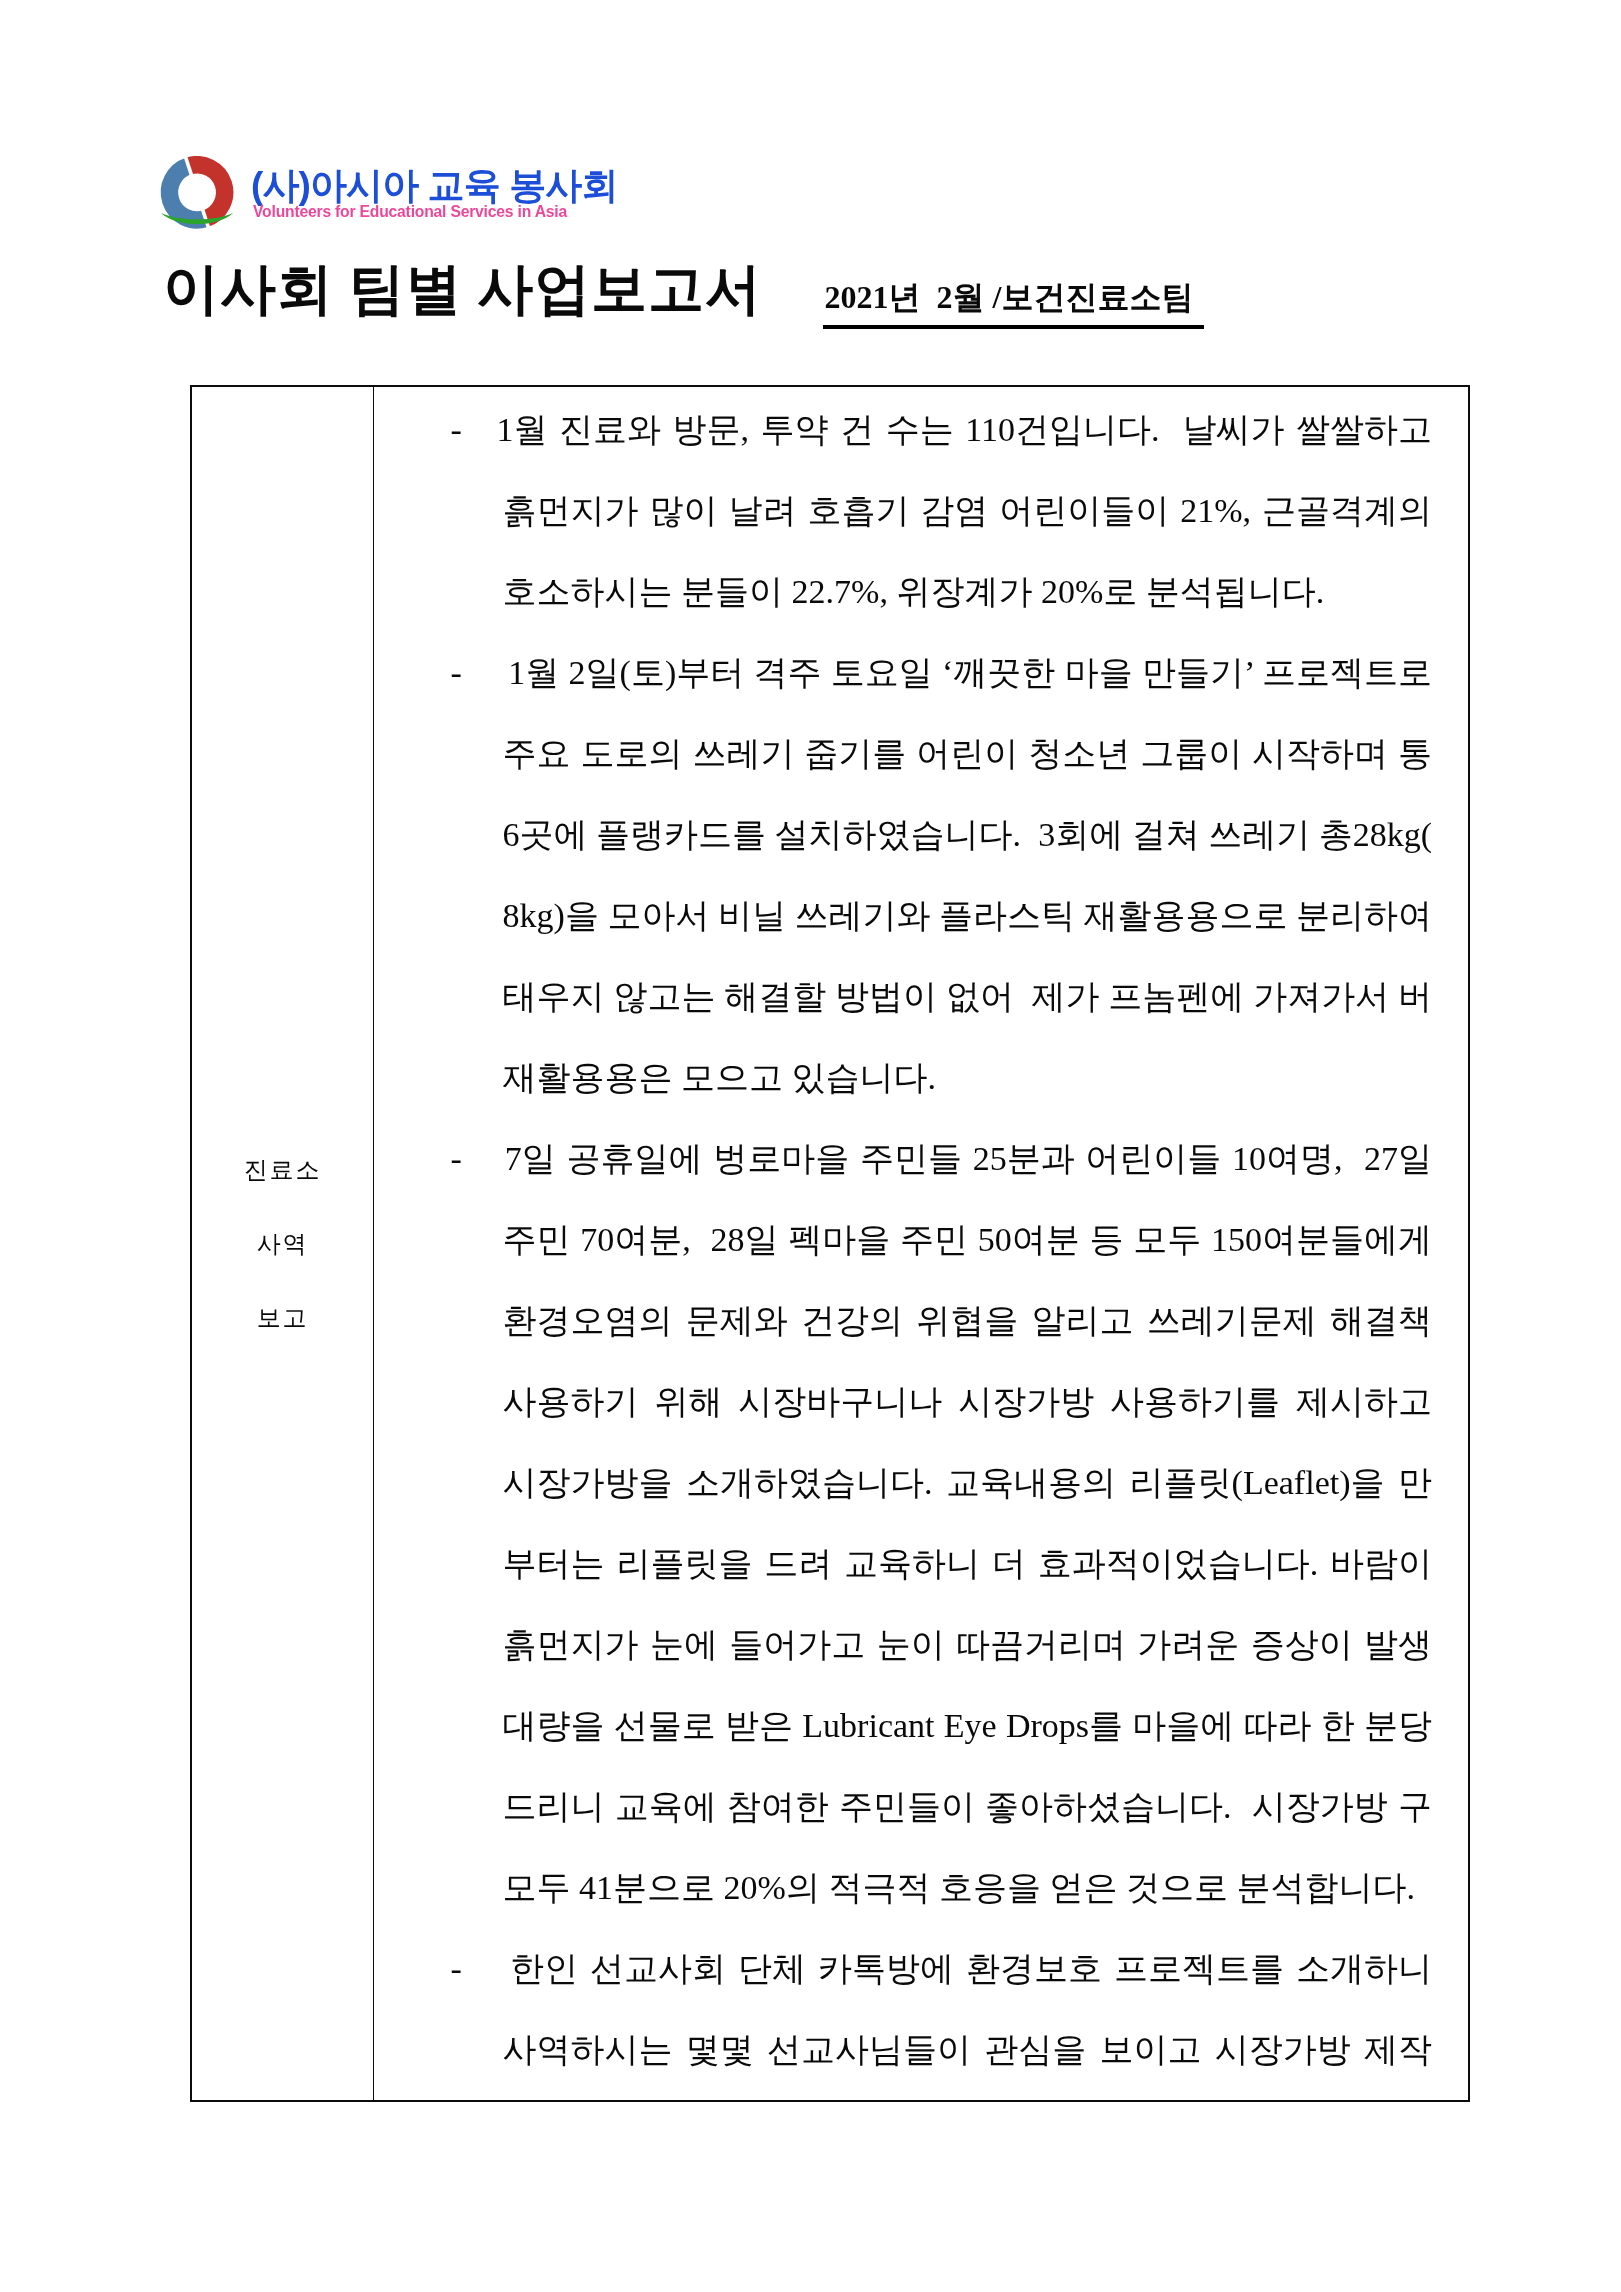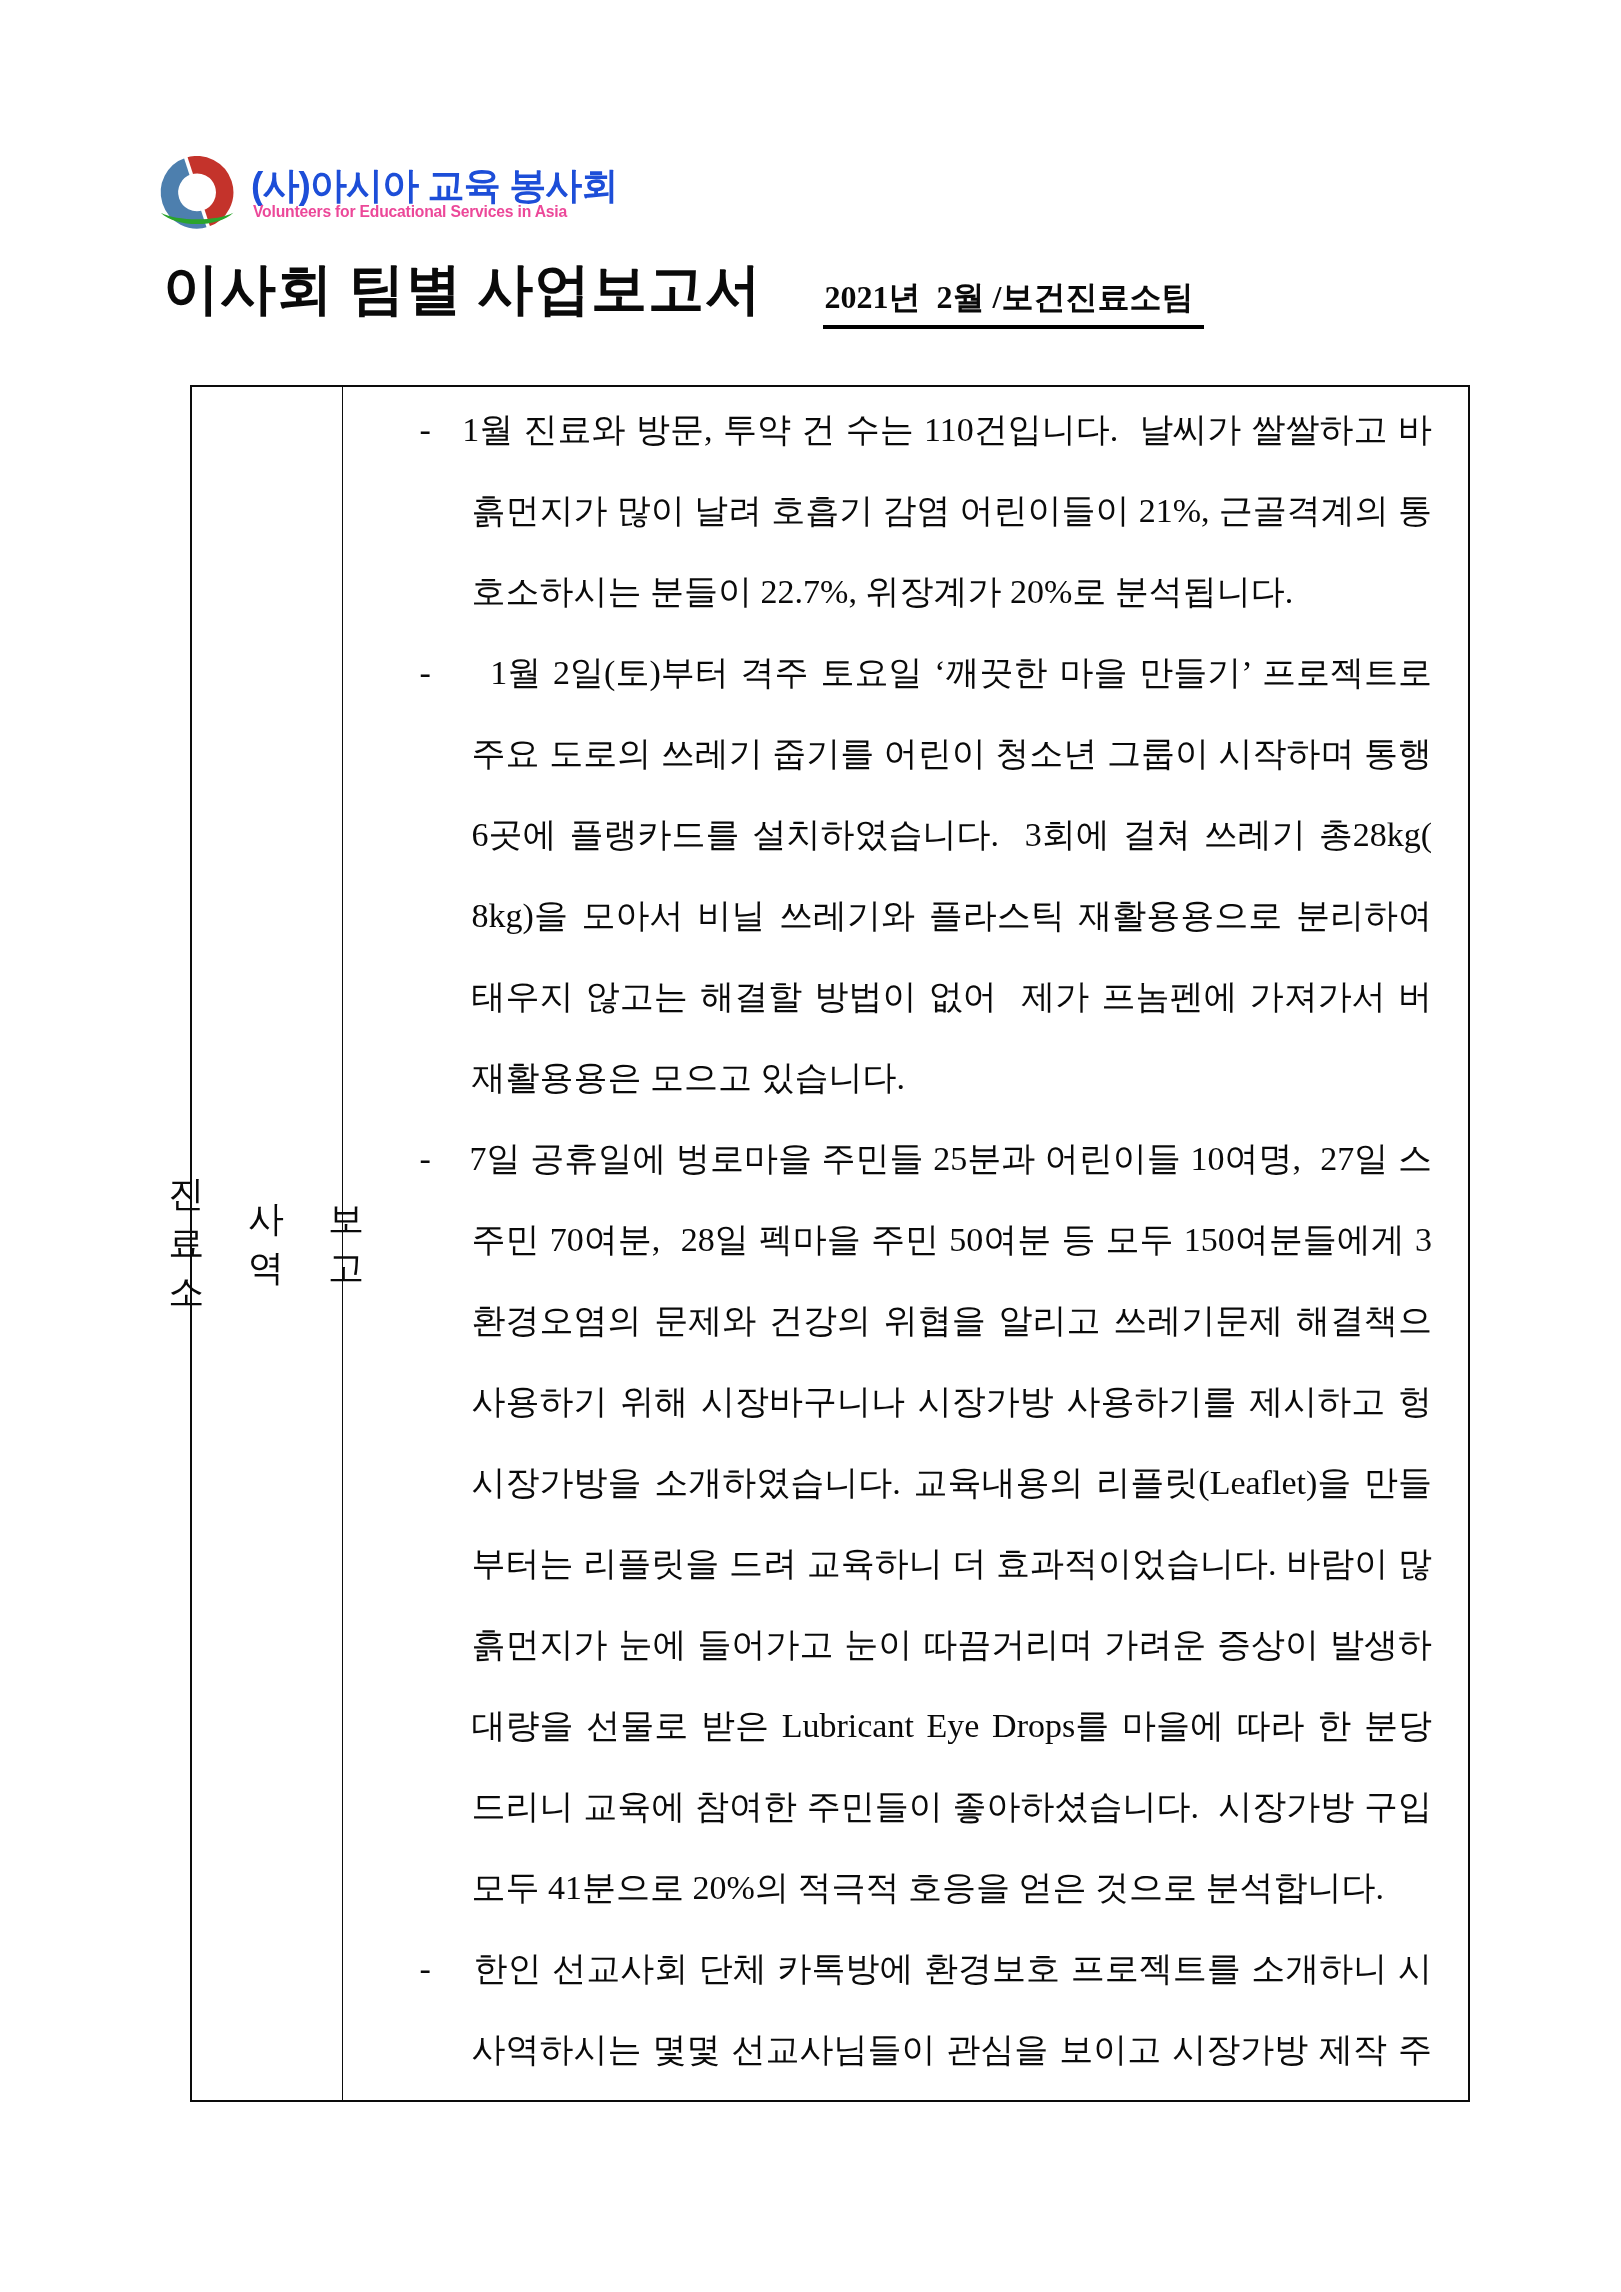--- a/index.html
+++ b/index.html
@@ -29,23 +29,23 @@
   .doc-subtitle{
     font-size:32px;font-weight:bold;letter-spacing:0px;
     border-bottom:4.5px solid #000;padding:0 10.7px 4.5px 1.8px;
   }
   
   .report-table{
     position:absolute;left:190px;top:385px;width:1280px;height:1717px;
     border:2.7px solid #0c0c0c;box-sizing:border-box;display:flex;background:#fff;
   }
   .cell-left{
-    width:151px;flex:none;border-right:1.8px solid #0c0c0c;box-sizing:border-box;
-    display:flex;flex-direction:row;justify-content:center;align-items:center;
-    gap:42px;font-size:36px;letter-spacing:1.8px;
+    width:182px;flex:none;border-right:1.8px solid #0c0c0c;box-sizing:border-box;
+    display:flex;flex-direction:column;justify-content:center;align-items:center;
+    gap:42px;font-size:24px;letter-spacing:1.8px;
   }
   .cell-right{
     flex:1;box-sizing:border-box;padding:1.8px 36px 0 29.6px;overflow:hidden;
   }
   .line{
     height:81px;line-height:81px;font-size:34px;letter-spacing:0px;
     overflow:hidden;
     margin-left:47px;
   }
   .line.c{padding-left:52px;}

